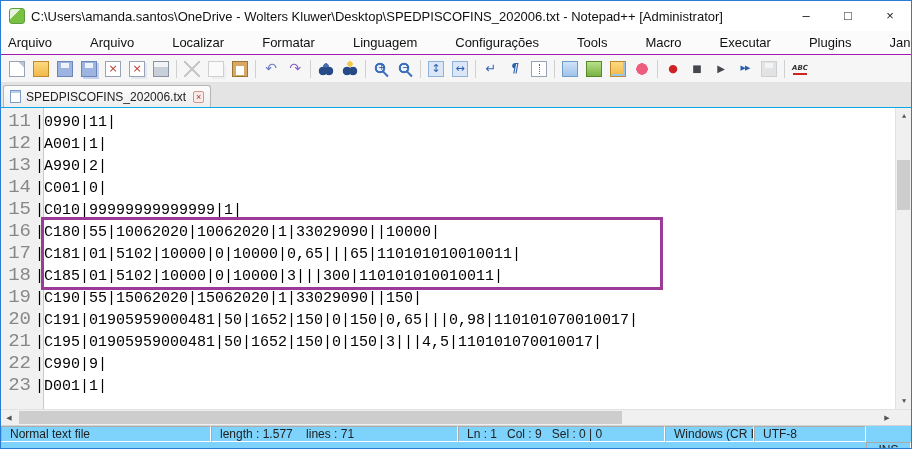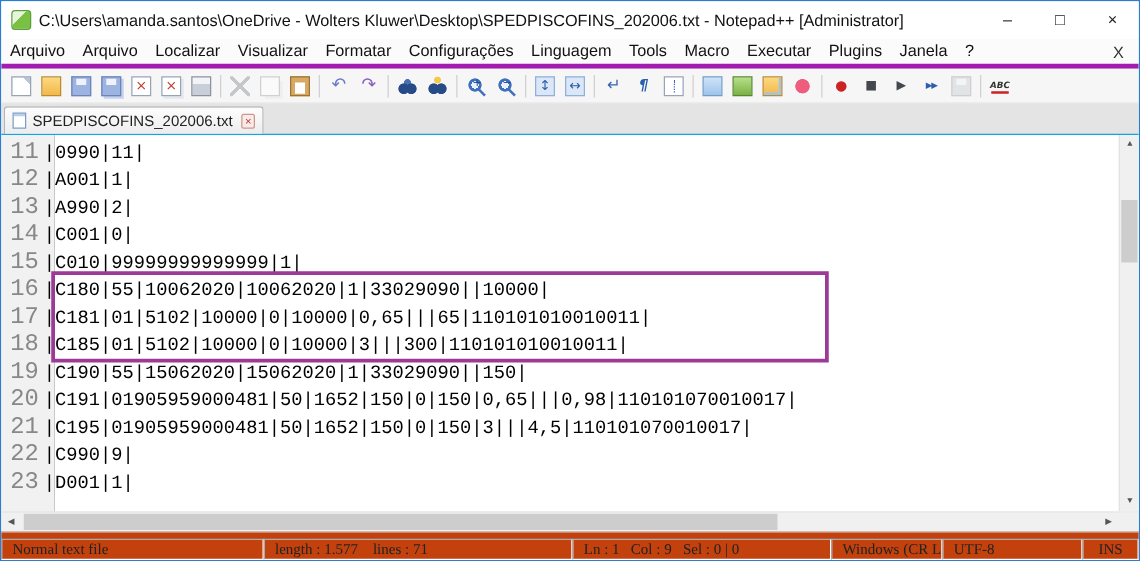--- a/index.html
+++ b/index.html
@@ -7,21 +7,21 @@
   .window { width: 912px; height: 449px; border: 1px solid #2b7cd3; display: flex; flex-direction: column; background: #fff; overflow: hidden; }
 
   
   .titlebar { height: 30px; background: #fff; display: flex; align-items: center; flex: none; }
   .app-icon { width: 16px; height: 16px; margin: 0 6px 0 8px; border-radius: 3px; border: 1px solid #58a03a; background: linear-gradient(135deg, #e7f3dd 0 38%, #7ac143 38%); flex: none; }
   .title-text { font-size: 13px; color: #111; white-space: nowrap; overflow: hidden; flex: 1; }
   .win-controls { display: flex; flex: none; height: 30px; }
   .wbtn { width: 42px; height: 30px; text-align: center; line-height: 30px; font-size: 13px; color: #222; cursor: default; }
 
   
-  .menubar { height: 24px; background: #fbfbfb; display: flex; align-items: center; font-size: 13px; color: #111; flex: none; border-bottom: 4px solid #a21caf; }
+  .menubar { height: 24px; background: #fbfbfb; display: flex; align-items: center; font-size: 13px; color: #111; flex: none; border-bottom: 1px solid #a21caf; gap: 24px; }
   .menu-item { padding: 0 7px; line-height: 24px; white-space: nowrap; }
   .menu-close { margin-left: auto; padding: 0 12px; font-size: 13px; color: #333; }
 
   
   .toolbar { height: 28px; background: #f6f6f6; display: flex; align-items: center; padding: 0 4px; flex: none; border-bottom: 1px solid #e2e2e2; }
   .tbtn { width: 22px; height: 22px; display: flex; align-items: center; justify-content: center; margin: 0 1px; flex: none; }
   .sep { width: 1px; height: 18px; background: #d0d0d0; margin: 0 3px; flex: none; }
   .ic { width: 16px; height: 16px; position: relative; display: block; }
   .ic::after { position: absolute; left: 0; top: 0; width: 100%; text-align: center; font-family: "DejaVu Sans", sans-serif; }
   .dis { opacity: .45; filter: grayscale(70%); }
@@ -85,21 +85,21 @@
   .vscroll { position: absolute; right: 0; top: 0; bottom: 0; width: 16px; background: #f0f0f0; border-left: 1px solid #e2e2e2; }
   .sb-arrow { height: 16px; width: 16px; text-align: center; font-size: 7px; line-height: 16px; color: #555; }
   .vthumb { position: absolute; left: 1px; right: 1px; top: 52px; height: 50px; background: #cdcdcd; }
   .vscroll .down { position: absolute; bottom: 0; }
   .hscroll { height: 16px; background: #f0f0f0; display: flex; flex: none; border-top: 1px solid #e2e2e2; }
   .htrack { flex: 1; position: relative; }
   .hthumb { position: absolute; left: 2px; top: 1px; bottom: 1px; width: 70%; background: #cdcdcd; }
   .corner { width: 16px; height: 16px; background: #f0f0f0; flex: none; }
 
   
-  .statusbar { height: 23px; background: #c2410c; border-top: 1px solid #d4d4d4; display: flex; align-items: flex-end; font-size: 12px; color: #222; flex: none; font-family: Liberation Serif, serif; }
+  .statusbar { height: 23px; background: #7dd3fc; border-top: 1px solid #d4d4d4; display: flex; align-items: flex-start; font-size: 12px; color: #222; flex: none; }
   .seg { border: 1px solid; border-color: #ababab #fff #fff #ababab; display: flex; align-items: center; padding: 0 8px; white-space: pre; overflow: hidden; }
   .seg-doctype { flex: 1; }
   .seg-length { width: 247px; }
   .seg-pos { width: 207px; }
   .seg-eol { width: 89px; }
   .seg-enc { width: 112px; }
   .seg-mode { width: 45px; justify-content: center; margin-top: 16px; }
 </style>
 </head>
 <body>
@@ -113,24 +113,23 @@
       <span class="wbtn">–</span>
       <span class="wbtn">□</span>
       <span class="wbtn">×</span>
     </div>
   </div>
 
   <div class="menubar">
     <span class="menu-item">Arquivo</span>
     <span class="menu-item">Arquivo</span>
     <span class="menu-item">Localizar</span>
-    <span class="menu-item">Visualizar</span>
     <span class="menu-item">Formatar</span>
+    <span class="menu-item">Linguagem</span>
     <span class="menu-item">Configurações</span>
-    <span class="menu-item">Linguagem</span>
     <span class="menu-item">Tools</span>
     <span class="menu-item">Macro</span>
     <span class="menu-item">Executar</span>
     <span class="menu-item">Plugins</span>
     <span class="menu-item">Janela</span>
     <span class="menu-item">?</span>
     <span class="menu-close">X</span>
   </div>
 
   <div class="toolbar">

